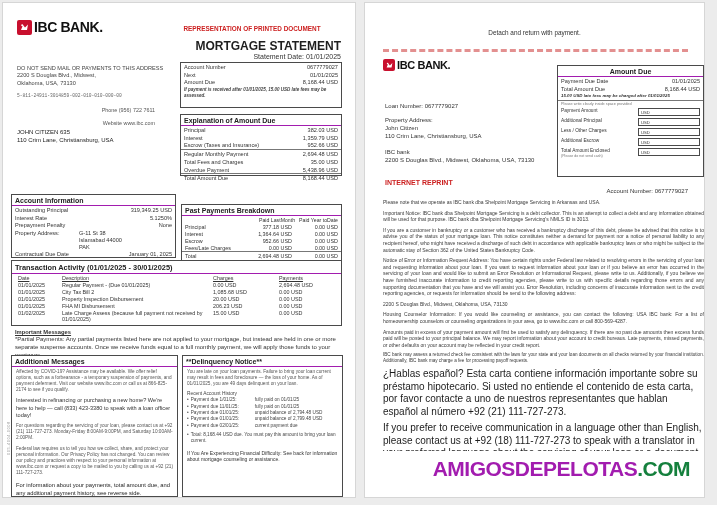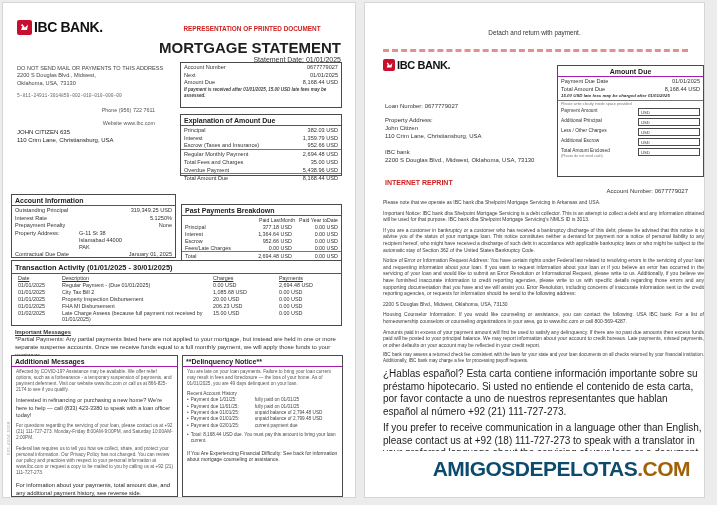--- a/index.html
+++ b/index.html
@@ -46,22 +46,22 @@
 
   .coupon-field { display:flex; justify-content:space-between; align-items:flex-start; padding:1px 3px; }
   .coupon-field .lbl { font-size:4.8px; color:#333; line-height:1.2; }
   .coupon-field .slot { width:62px; height:8px; border:1px solid #4a4a4a; font-size:4.2px; color:#333; padding:1px 2px; }
 
   .rp-par { font-size:5px; color:#3a3a3a; line-height:1.32; text-align:justify; margin-bottom:4px; }
   .rp-big { font-size:10px; color:#1d1d1d; line-height:1.25; margin-bottom:4px; }
   .rp-tiny { font-size:4.6px; color:#555; line-height:1.3; text-align:justify; }
 
   .amigos { font-weight:bold; font-size:21px; letter-spacing:-0.5px; white-space:nowrap; }
-  .amigos .main { color:#0c4a6e;margin-top:18px; }
-  .amigos .suffix { color:#a16207; }
+  .amigos .main { color:#a21caf;margin-top:18px; }
+  .amigos .suffix { color:#15803d; }
 
   .vcode { transform:rotate(-90deg); transform-origin:left top; font-size:4px; color:#999; letter-spacing:0.5px; }
   .dashed { border-top:3px dashed #e39090; height:0; }
 </style>
 </head>
 <body>
 
 <div class="canvas">
 
   <div class="page page-left">
@@ -72,21 +72,21 @@
             <path d="M2 8 L4 3 L6 5.5 L9 2.5 L8 8 Z" fill="#fff"></path>
             <circle cx="3.2" cy="3.2" r="1" fill="#fff"></circle>
           </svg>
       </span>
       <span>IBC BANK.</span>
     </div>
 
     <div class="abs red b" style="left:158px; top:22px; width:182px; font-size:6.4px; text-align:center;">REPRESENTATION OF PRINTED DOCUMENT</div>
 
     <div class="abs r" style="right:14px; top:36px; width:200px;">
-      <div class="b" style="font-size:15px; color:#1e1e1e;">MORTGAGE STATEMENT</div>
+      <div class="b" style="font-size:12px; color:#1e1e1e;">MORTGAGE STATEMENT</div>
       <div style="font-size:7px; color:#333;">Statement Date: 01/01/2025</div>
     </div>
 
     <div class="abs" style="left:14px; top:62px; width:160px; font-size:5.6px; color:#444; line-height:1.3;">
       <div>DO NOT SEND MAIL OR PAYMENTS TO THIS ADDRESS</div>
       <div>2200 S Douglas Blvd., Midwest,</div>
       <div>Oklahoma, USA, 73130</div>
     </div>
 
     <div class="abs" style="left:14px; top:90px; font-size:4.6px; color:#666; font-family:'Liberation Mono', monospace;">5-811-24911-3014859-002-010-010-000-00</div>

